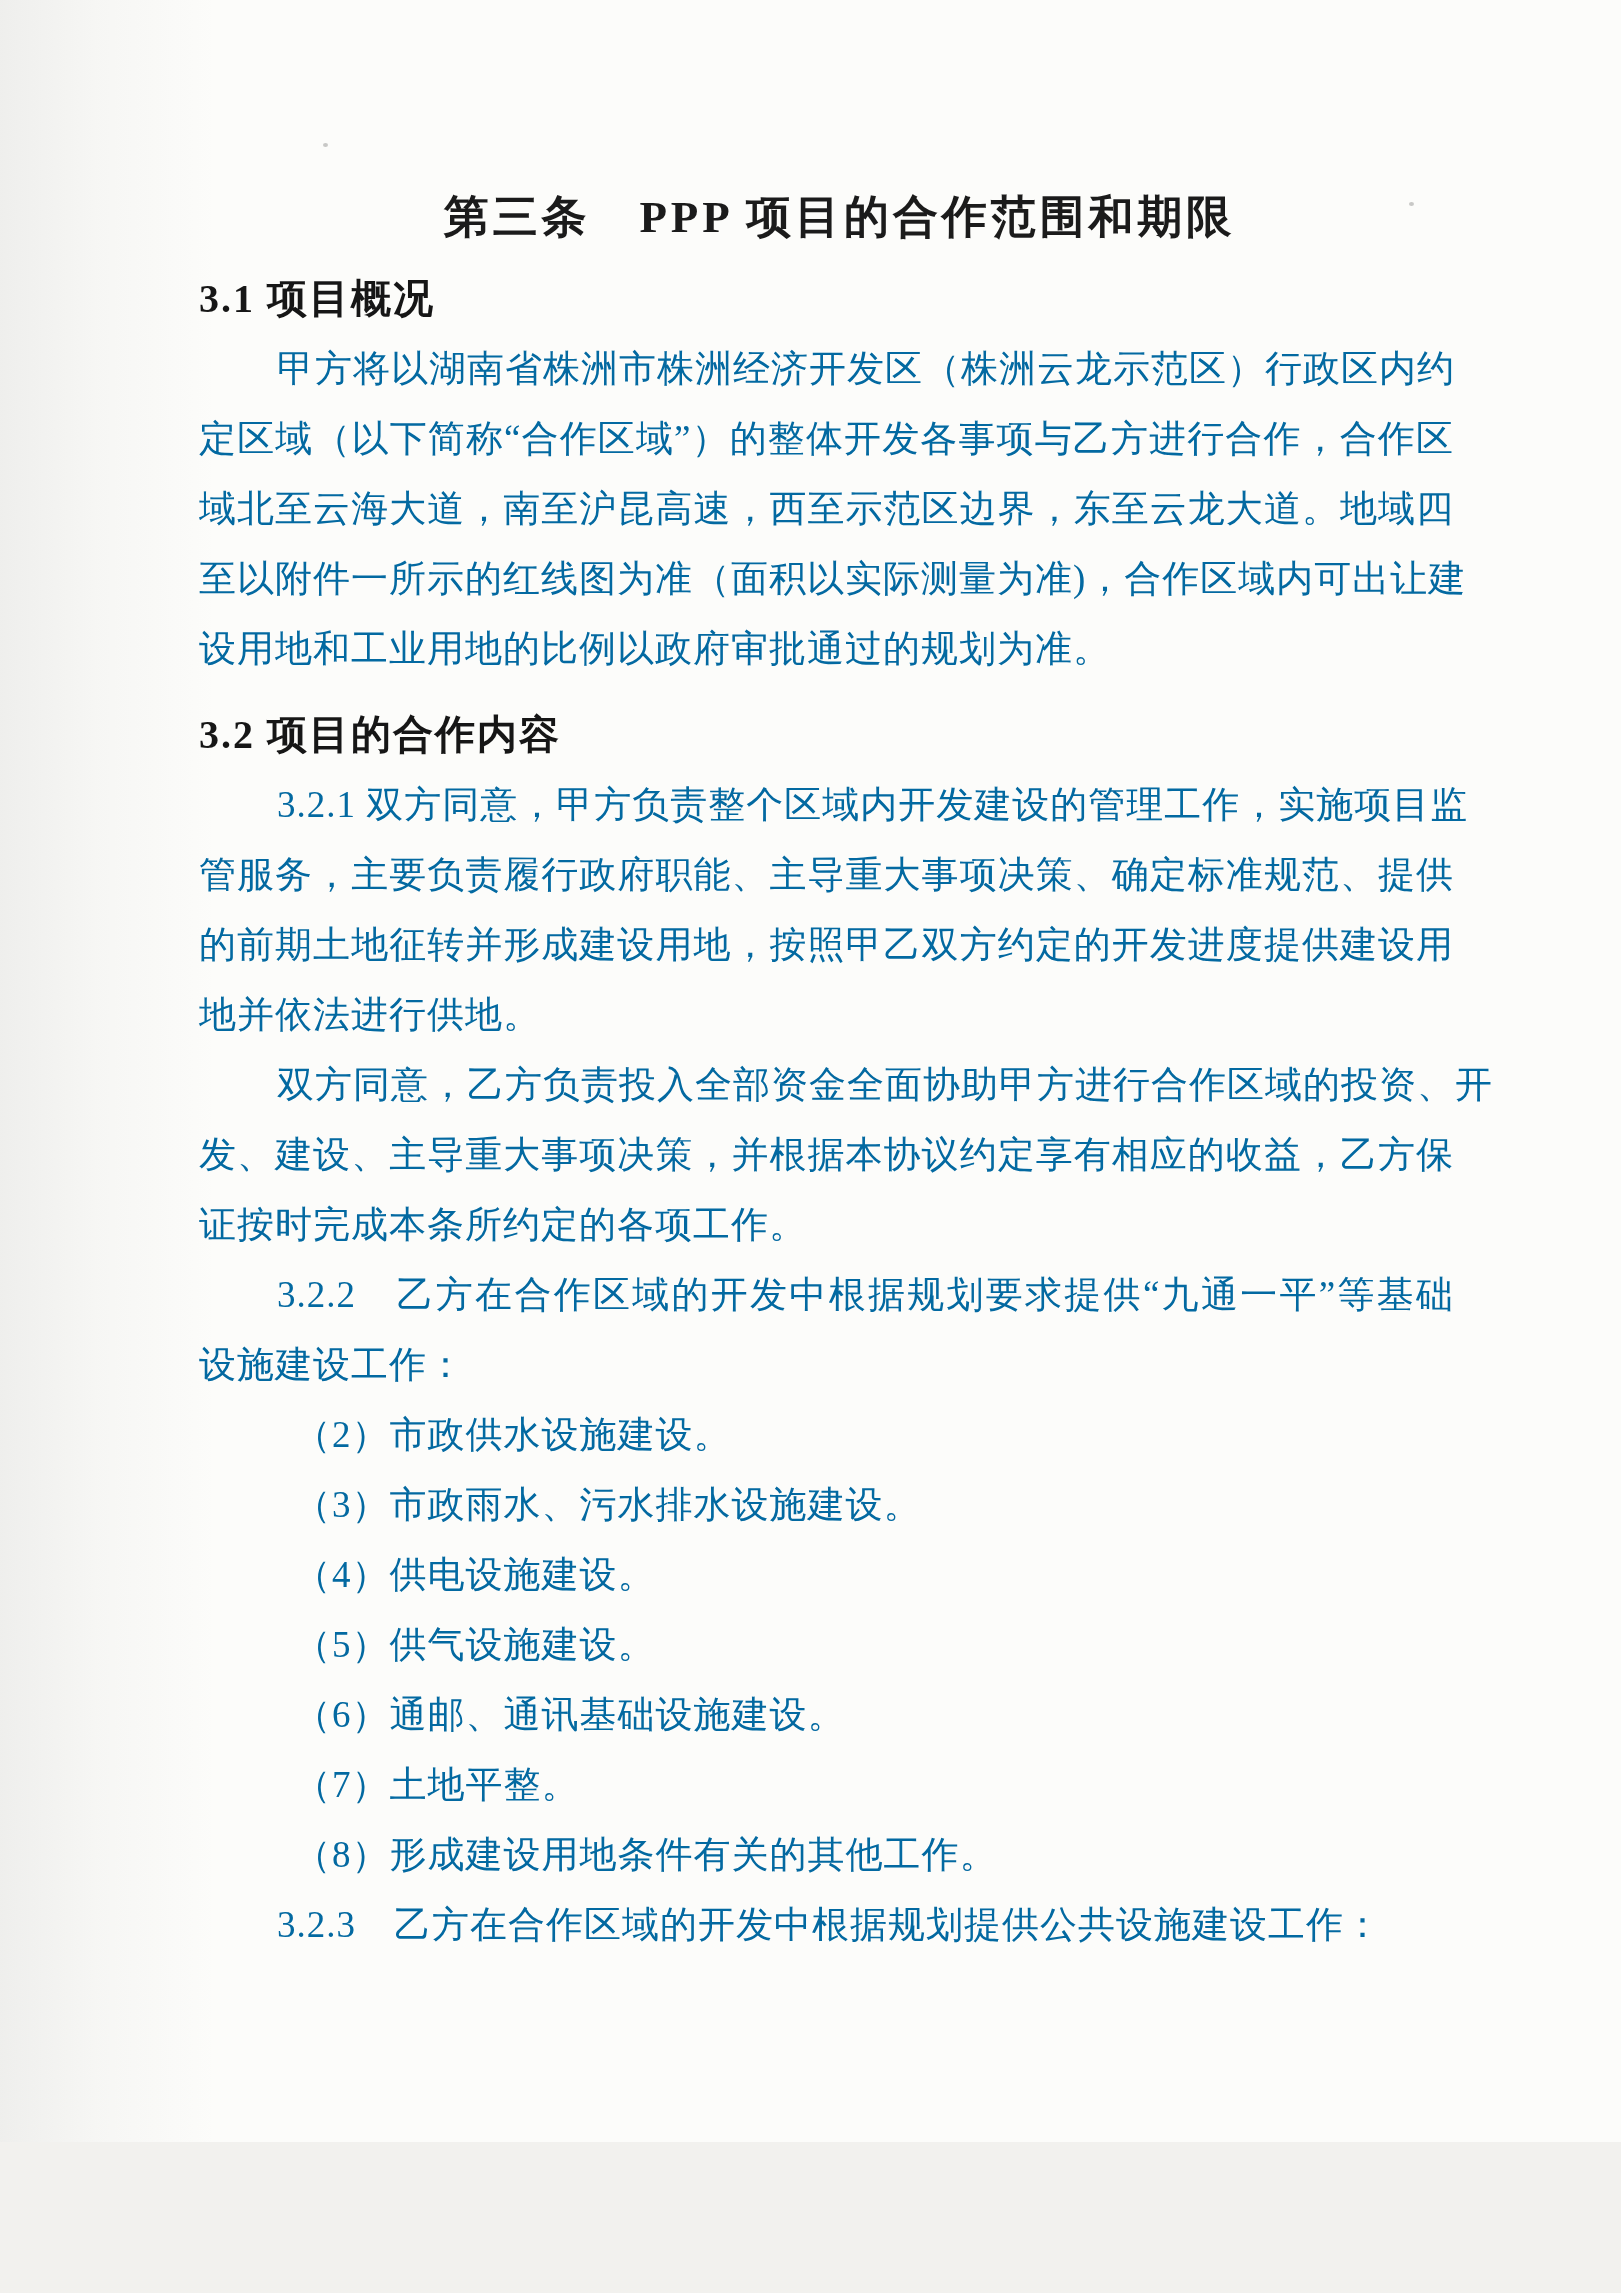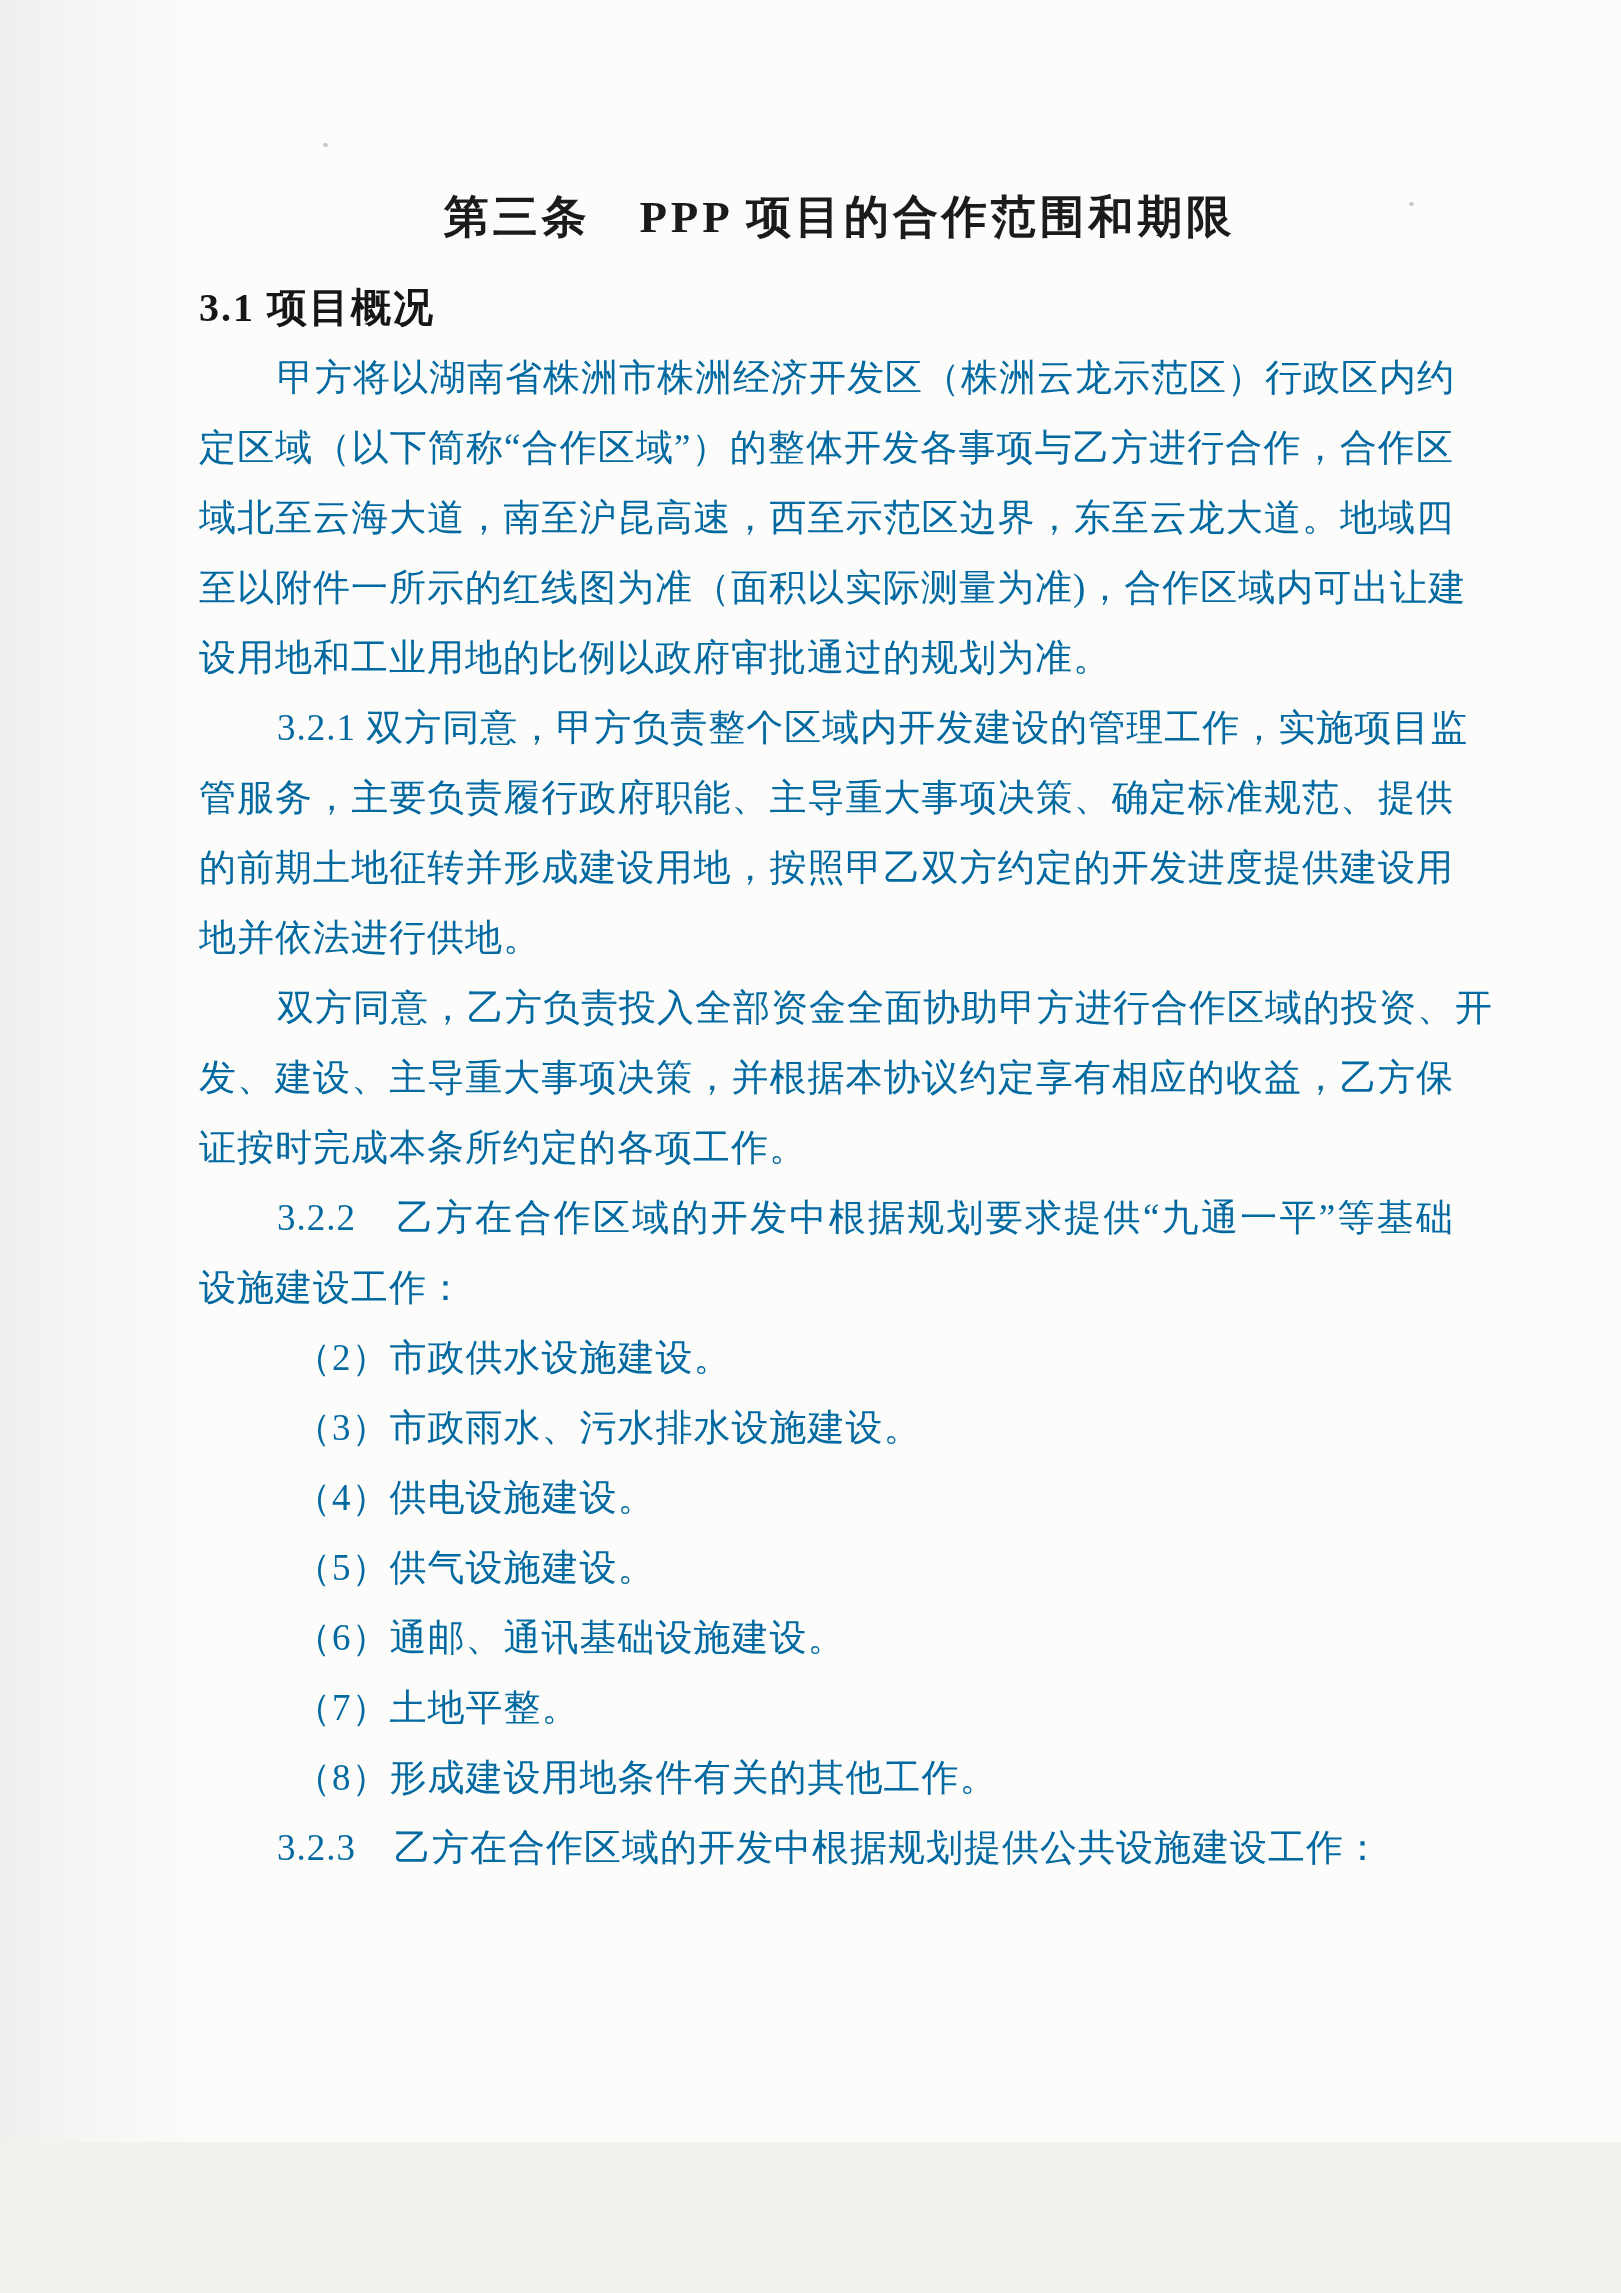--- a/index.html
+++ b/index.html
@@ -49,21 +49,21 @@
     font-size: 45px;
     line-height: 59px;
     font-weight: 700;
     letter-spacing: 3.9px;
     color: #1b1b1b;
     white-space: nowrap;
   }
   .content {
     position: absolute;
     left: 199px;
-    top: 273px;
+    top: 264px;
     width: 1255px;
   }
   .blk {
     height: 70px;
     line-height: 70px;
     font-size: 37px;
     letter-spacing: 1px;
     white-space: nowrap;
     color: #0369a1;
   }
@@ -100,20 +100,21 @@
 
   <h1 class="doc-title">第三条　PPP 项目的合作范围和期限</h1>
 
   <main class="content">
       <div class="blk heading">3.1 项目概况</div>
       <div class="blk body indent justify">甲方将以湖南省株洲市株洲经济开发区（株洲云龙示范区）行政区内约</div>
       <div class="blk body justify">定区域（以下简称“合作区域”）的整体开发各事项与乙方进行合作，合作区</div>
       <div class="blk body justify">域北至云海大道，南至沪昆高速，西至示范区边界，东至云龙大道。地域四</div>
       <div class="blk body justify">至以附件一所示的红线图为准（面积以实际测量为准)，合作区域内可出让建</div>
       <div class="blk body">设用地和工业用地的比例以政府审批通过的规划为准。</div>
+      <div class="blk heading gap">3.2 项目的合作内容</div>
       <div class="blk body indent justify">3.2.1 双方同意，甲方负责整个区域内开发建设的管理工作，实施项目监</div>
       <div class="blk body justify">管服务，主要负责履行政府职能、主导重大事项决策、确定标准规范、提供</div>
       <div class="blk body justify">的前期土地征转并形成建设用地，按照甲乙双方约定的开发进度提供建设用</div>
       <div class="blk body">地并依法进行供地。</div>
       <div class="blk body indent justify">双方同意，乙方负责投入全部资金全面协助甲方进行合作区域的投资、开</div>
       <div class="blk body justify">发、建设、主导重大事项决策，并根据本协议约定享有相应的收益，乙方保</div>
       <div class="blk body">证按时完成本条所约定的各项工作。</div>
       <div class="blk body indent justify">3.2.2　乙方在合作区域的开发中根据规划要求提供“九通一平”等基础</div>
       <div class="blk body">设施建设工作：</div>
       <div class="blk list">（2）市政供水设施建设。</div>

